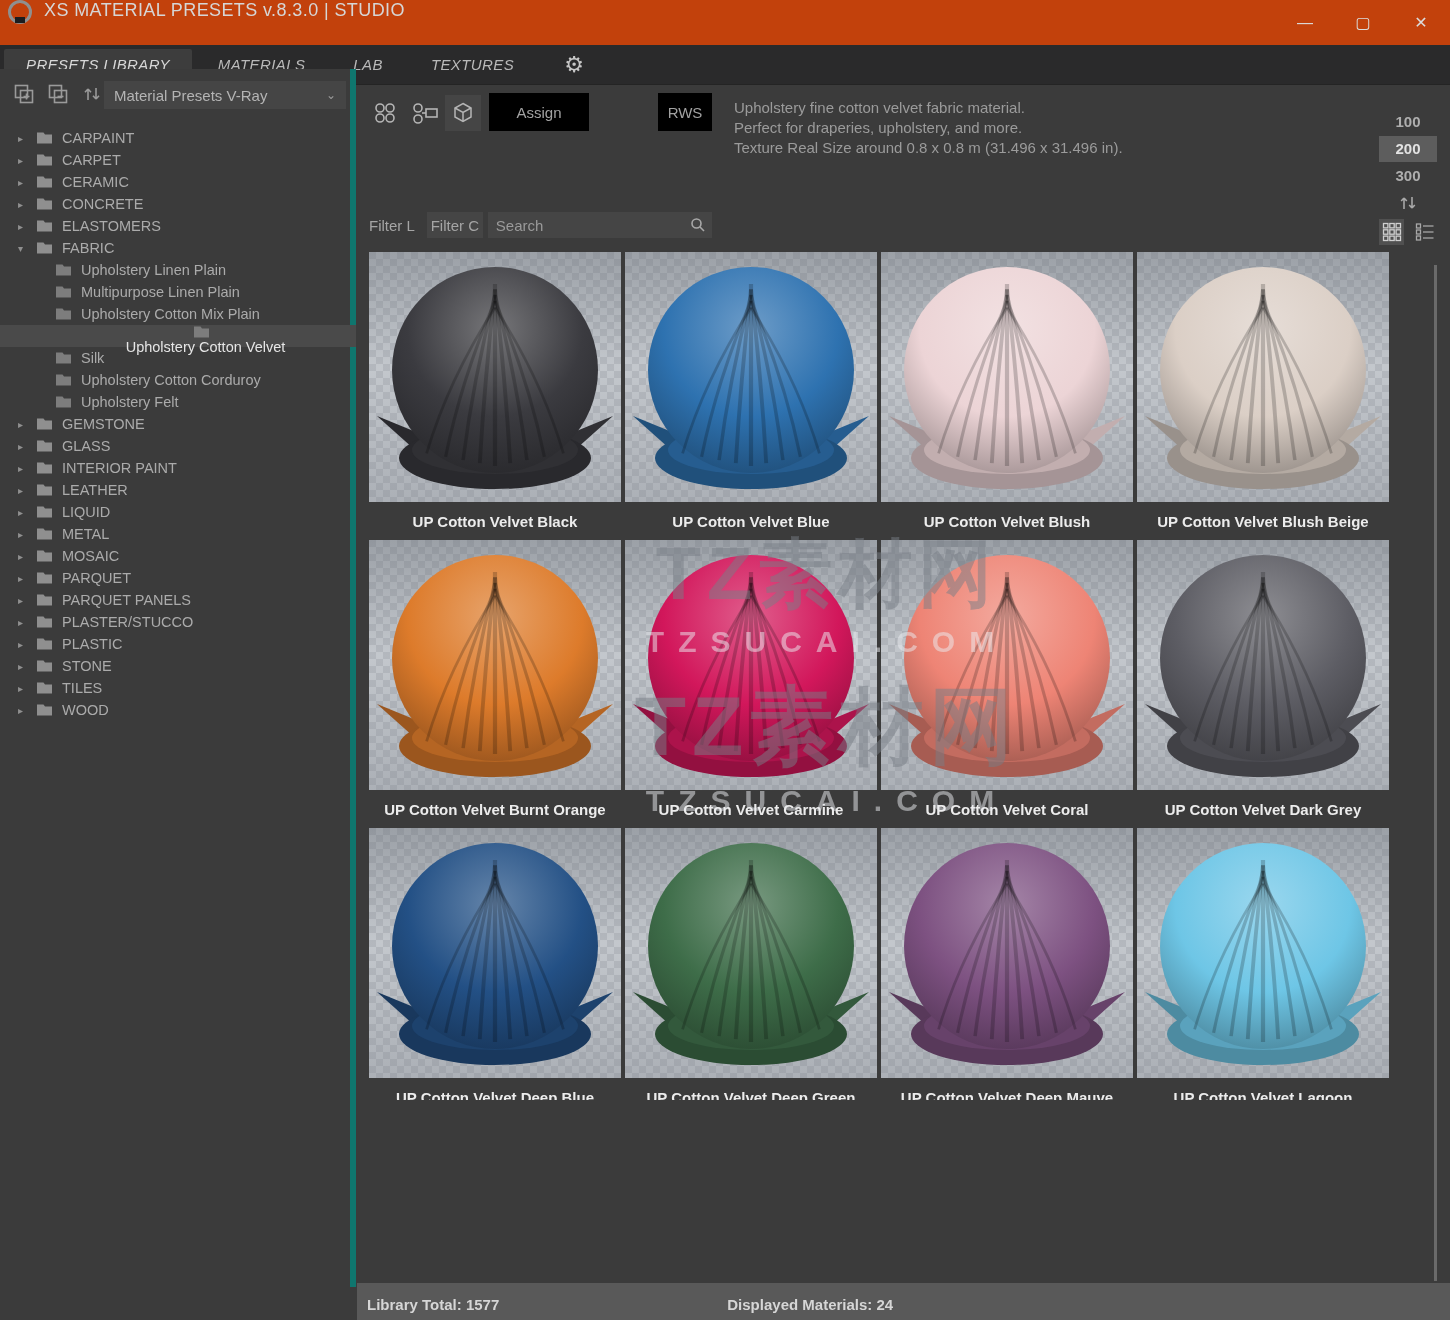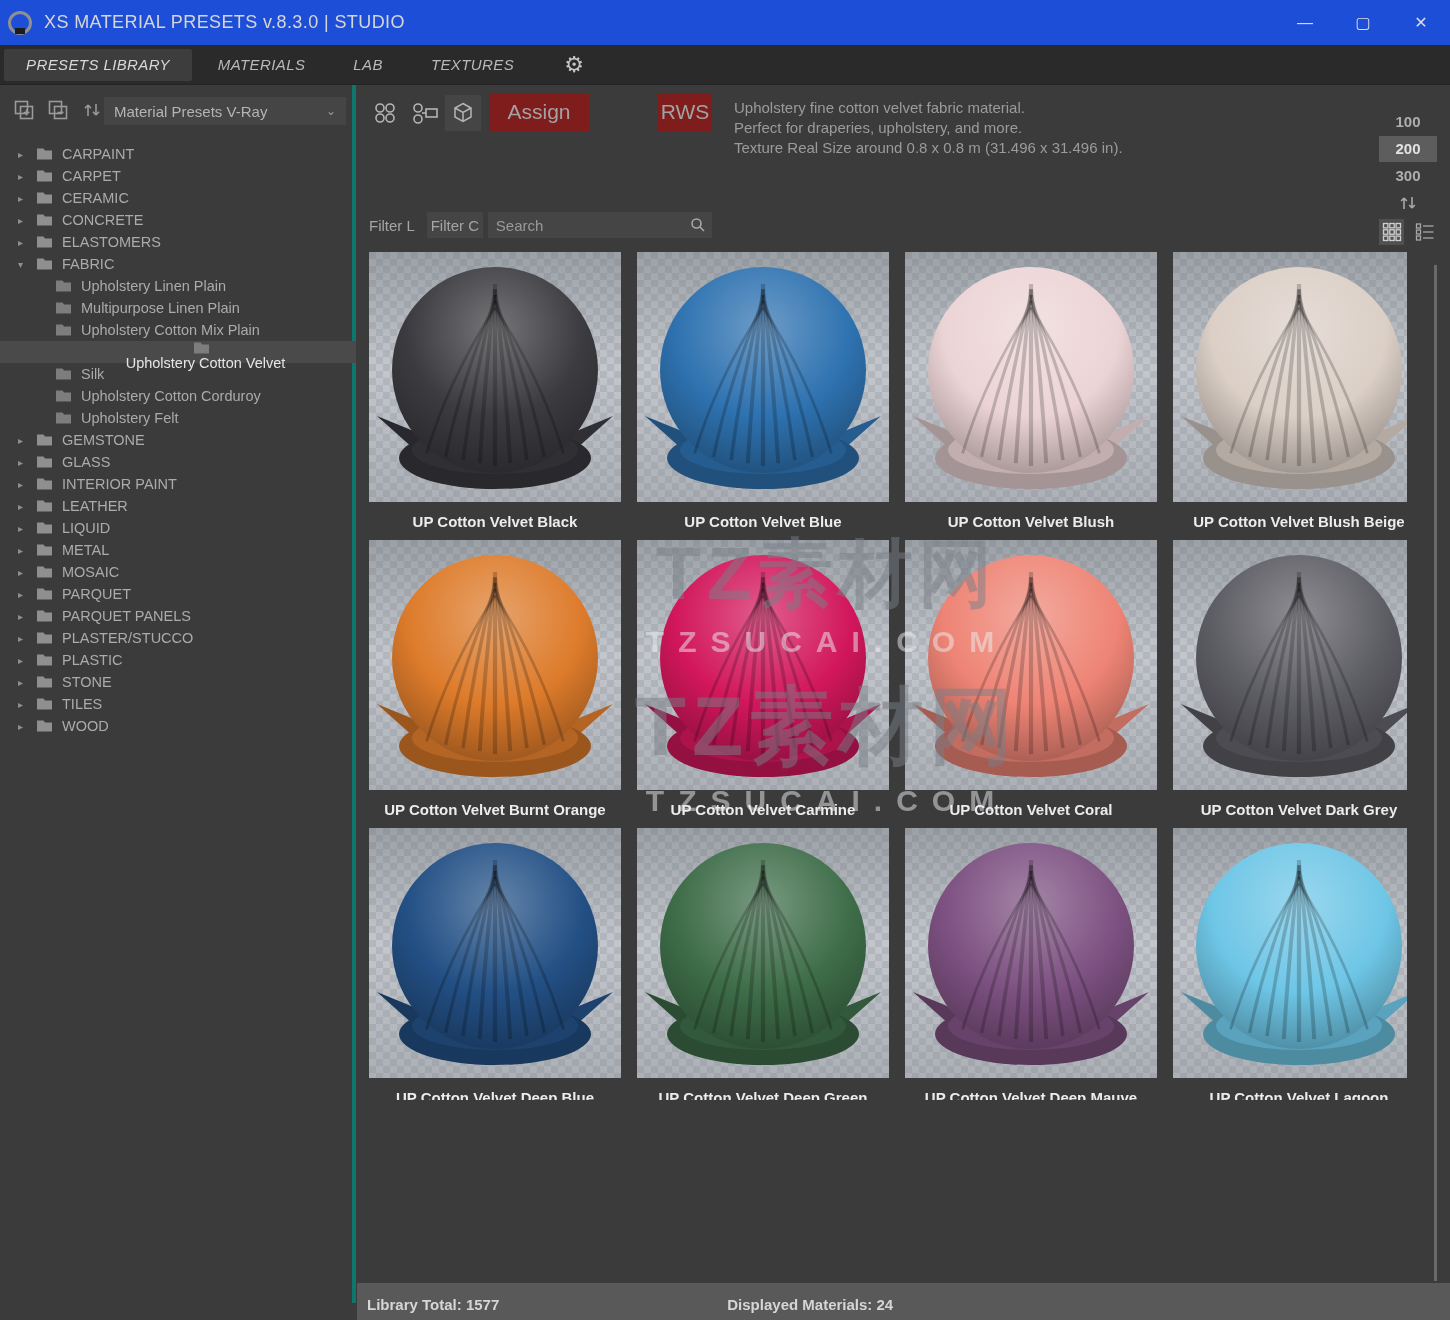--- a/index.html
+++ b/index.html
@@ -1,40 +1,40 @@
 <!DOCTYPE html>
 <html><head>
 <meta charset="utf-8">
 <style>
   html,body{margin:0;padding:0;background:#222;font-family:"Liberation Sans","DejaVu Sans",sans-serif;}
   #app{position:relative;width:1450px;height:1320px;background:#3b3b3b;overflow:hidden;
        -webkit-font-smoothing:antialiased;}
 
   
-  .titlebar{position:absolute;left:0;top:0;width:1450px;height:45px;background:#1d4ed8;
-            display:flex;align-items:center;}
+  .titlebar{position:absolute;left:0;top:0;width:1450px;height:45px;background:#c2410c;
+            display:flex;}
   .logo{width:24px;height:24px;border:3px solid #8f8f8f;border-radius:50%;margin:0 12px 0 8px;
         box-sizing:border-box;position:relative;}
   .logo:after{content:"";position:absolute;left:4px;right:4px;bottom:-2px;height:6px;background:#1c1c1e;}
   .title-text{color:#d6d6d6;font-size:18px;letter-spacing:.4px;}
   .win-controls{margin-left:auto;display:flex;align-items:center;height:100%;}
   .win-btn{width:58px;height:100%;display:flex;align-items:center;justify-content:center;
            color:#dcdcdc;font-size:16px;cursor:default;}
 
   
   .tabbar{position:absolute;left:0;top:45px;width:1450px;height:40px;background:#2a2a2b;
           display:flex;align-items:center;border-bottom:1px solid #242424;box-sizing:border-box;}
   .tab{height:32px;display:flex;align-items:center;padding:0 22px;margin-left:4px;
        color:#b9b9b9;font-size:15px;letter-spacing:.4px;border-radius:2px;font-style:italic;}
   .tab.active{background:#3d3d3d;color:#d8d8d8;}
   .gear{color:#c6c6c6;font-size:22px;margin-left:28px;line-height:1;}
 
   
-  .sidebar{position:absolute;left:0;top:85px;width:356px;height:1218px;background:#3b3b3b;
-           border-right:4px solid #0f766e;box-sizing:border-box;}
+  .sidebar{position:absolute;left:0;top:69px;width:356px;height:1218px;background:#3b3b3b;
+           border-right:6px solid #0f766e;box-sizing:border-box;}
   .side-toolbar{position:absolute;left:14px;top:15px;display:flex;align-items:center;gap:14px;}
   .side-ic{width:20px;height:20px;display:block;}
   .preset-dd{position:absolute;left:104px;top:12px;width:242px;height:28px;background:#454545;
              display:flex;align-items:center;color:#b4b4b4;font-size:15px;box-sizing:border-box;
              padding:0 10px;}
   .preset-dd .chev{margin-left:auto;color:#9a9a9a;font-size:12px;}
   .tree{position:absolute;left:0;top:58px;width:356px;}
   .tree-row{height:22px;display:flex;align-items:center;color:#ababab;font-size:14.5px;}
   .tree-row .caret{width:10px;margin-left:18px;color:#8f8f8f;font-size:10px;flex:none;}
   .tree-row.child{padding-left:55px;}
@@ -42,21 +42,21 @@
   .tree-row.child .f-ic{margin-left:0;}
   .tree-row.selected{background:#4a4a4a;color:#e6e6e6;flex-direction:column;}
   .tree-label{white-space:nowrap;}
 
   
   .main{position:absolute;left:357px;top:85px;width:1093px;height:1235px;background:#3b3b3b;}
 
   .tb-icon{position:absolute;top:10px;width:36px;height:36px;display:flex;align-items:center;
            justify-content:center;}
   .tb-icon.boxed{background:#454545;}
-  .btn{position:absolute;top:8px;height:38px;background:#7f1d1d;color:#a2a2a2;font-size:21px;
+  .btn{position:absolute;top:8px;height:38px;background:#000000;color:#a2a2a2;font-size:15px;
        display:flex;align-items:center;justify-content:center;}
   .desc{position:absolute;left:377px;top:13px;color:#9b9b9b;font-size:15px;line-height:20px;}
 
   .size-col{position:absolute;left:1022px;top:24px;width:58px;text-align:center;font-weight:bold;}
   .size-item{height:26px;line-height:26px;color:#aeaeae;font-size:15px;margin-bottom:1px;}
   .size-item.active{background:#5d5d5d;color:#e2e2e2;}
   .sort-ic{margin:4px auto 6px;display:block;}
   .view-ics{display:flex;gap:8px;justify-content:center;align-items:center;}
   .view-box{width:26px;height:26px;display:flex;align-items:center;justify-content:center;}
   .view-box.active{background:#505050;}
@@ -66,21 +66,21 @@
   .filter-c{width:56px;height:26px;background:#454545;color:#a5a5a5;font-size:15px;
             display:flex;align-items:center;justify-content:center;margin-right:5px;}
   .searchbox{position:relative;width:224px;height:26px;background:#454545;}
   .searchbox input{position:absolute;inset:0;background:transparent;border:none;outline:none;
                    color:#c5c5c5;font-size:15px;padding:0 28px 0 8px;font-family:inherit;}
   .searchbox input::placeholder{color:#9a9a9a;}
   .searchbox svg{position:absolute;right:6px;top:5px;}
 
   
   .grid{position:absolute;left:12px;top:167px;width:1038px;height:848px;overflow:hidden;
-        display:grid;grid-template-columns:repeat(4,252px);grid-auto-rows:288px;column-gap:16px;}
+        display:grid;grid-template-columns:repeat(4,252px);grid-auto-rows:288px;column-gap:4px;}
   .tile{width:252px;height:288px;}
   .thumb{width:252px;height:250px;
     background:
       linear-gradient(180deg, rgba(118,124,132,.5), rgba(205,210,216,.18) 46%, rgba(142,147,155,.42)),
       repeating-conic-gradient(#c1c5ca 0% 25%, #aeb2b8 0% 50%);
     background-size:auto,14px 14px;}
   .tile-label{height:38px;display:flex;align-items:center;justify-content:center;
               color:#ececec;font-size:15px;font-weight:bold;}
 
   .scroll-thumb{position:absolute;left:1077px;top:180px;width:3px;height:1016px;background:#6a6a6a;}

